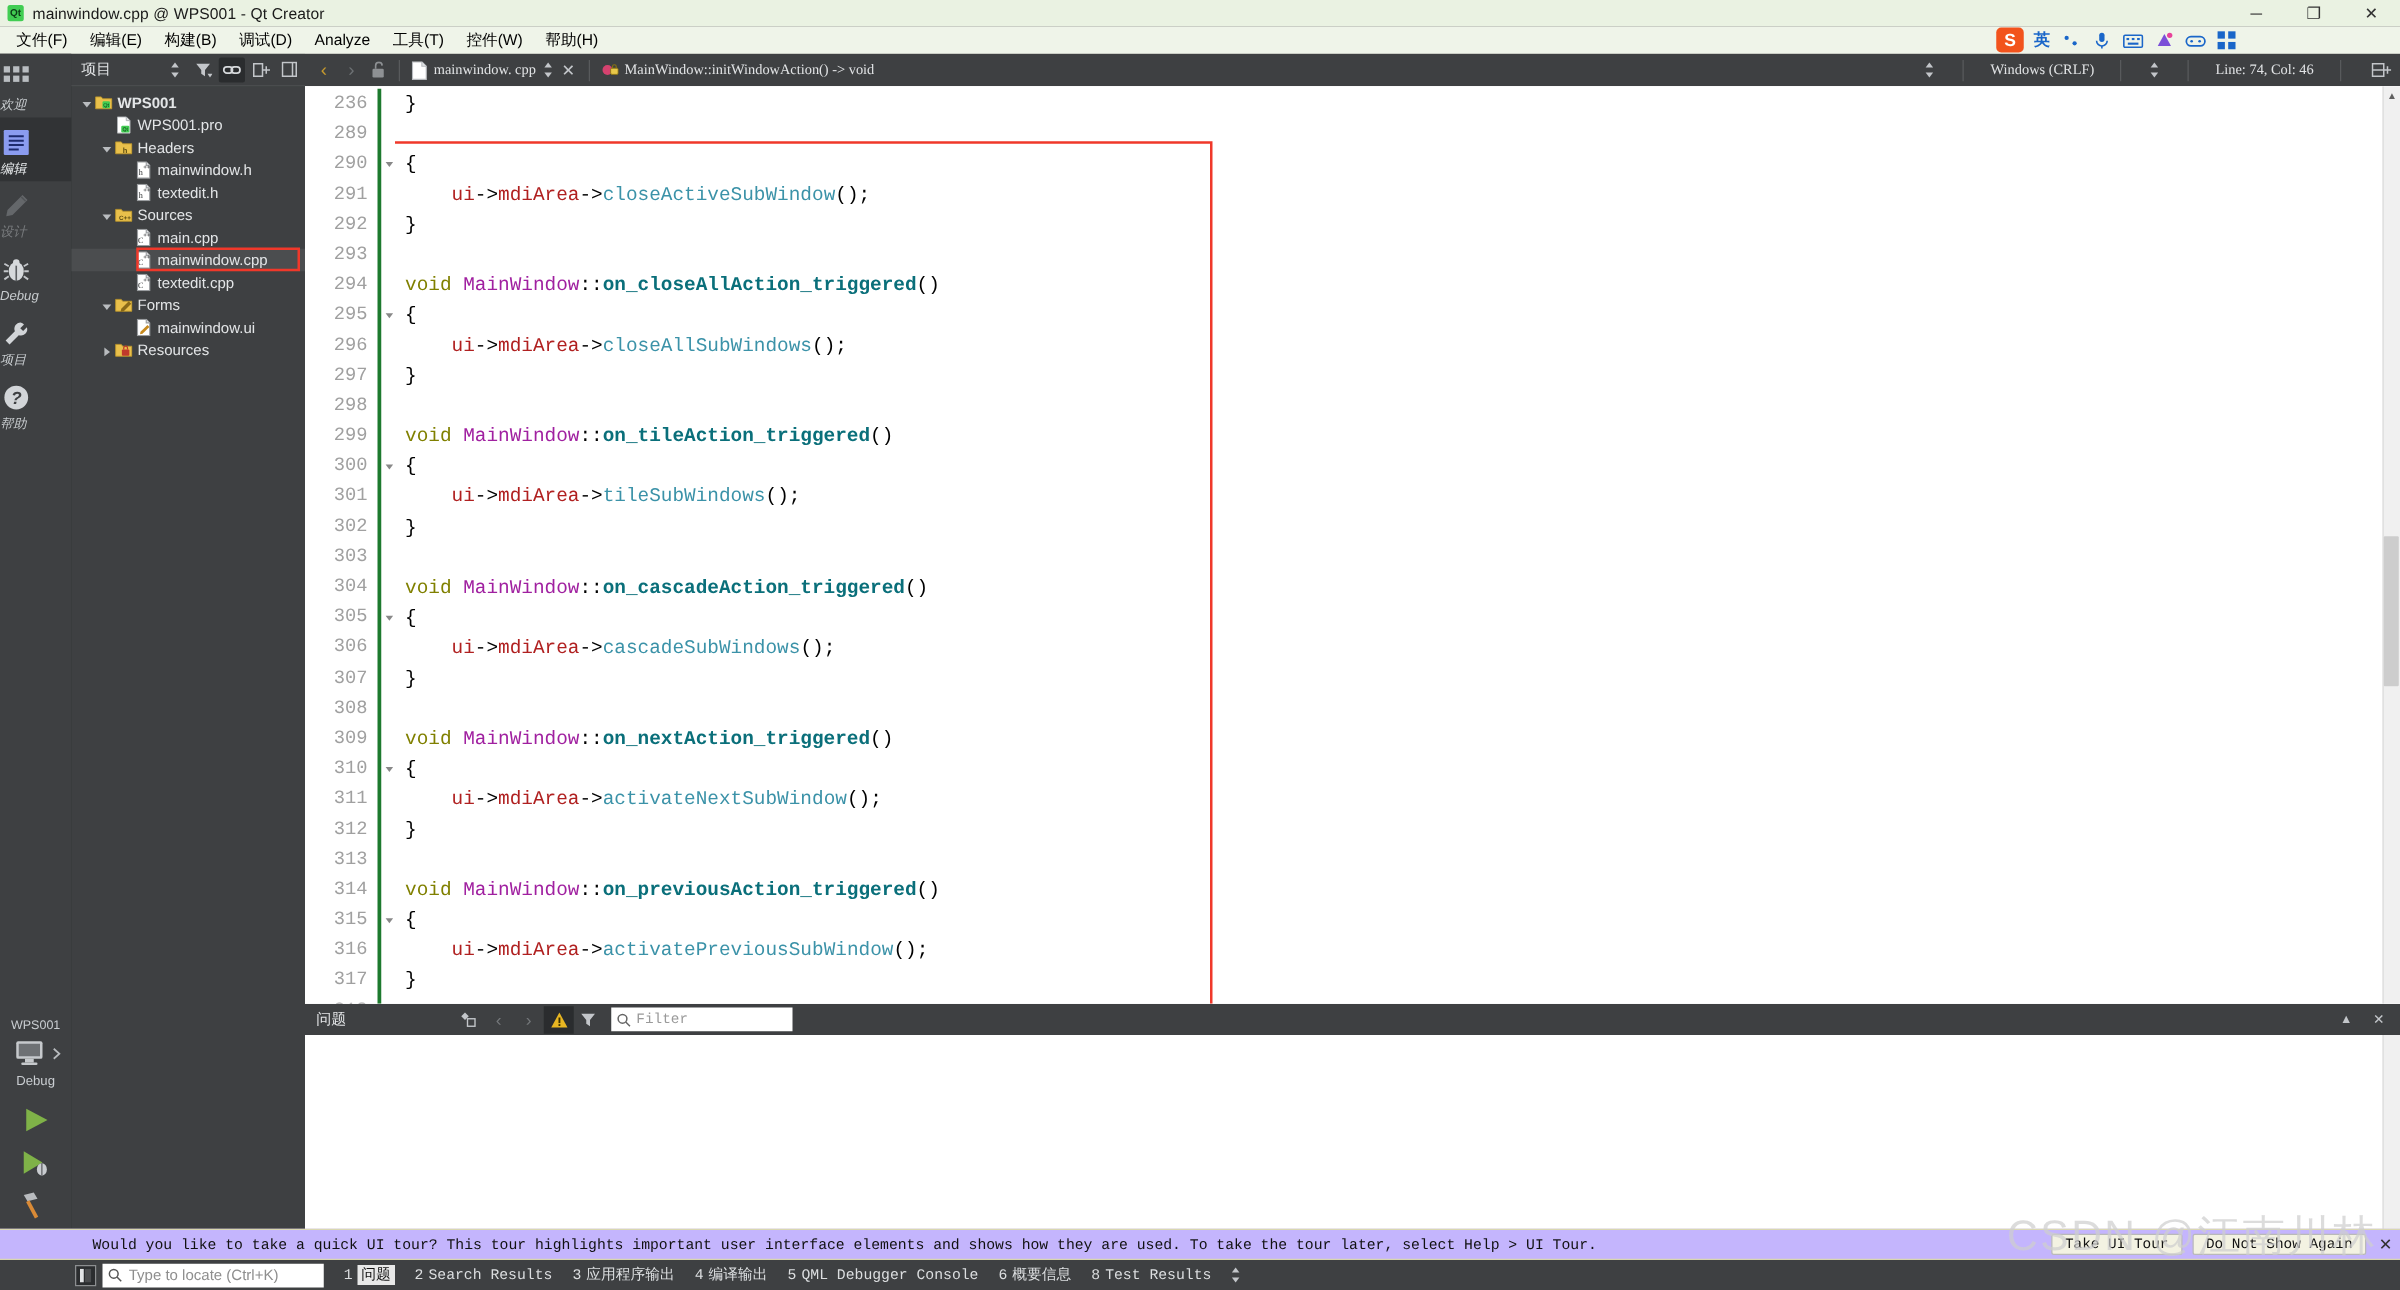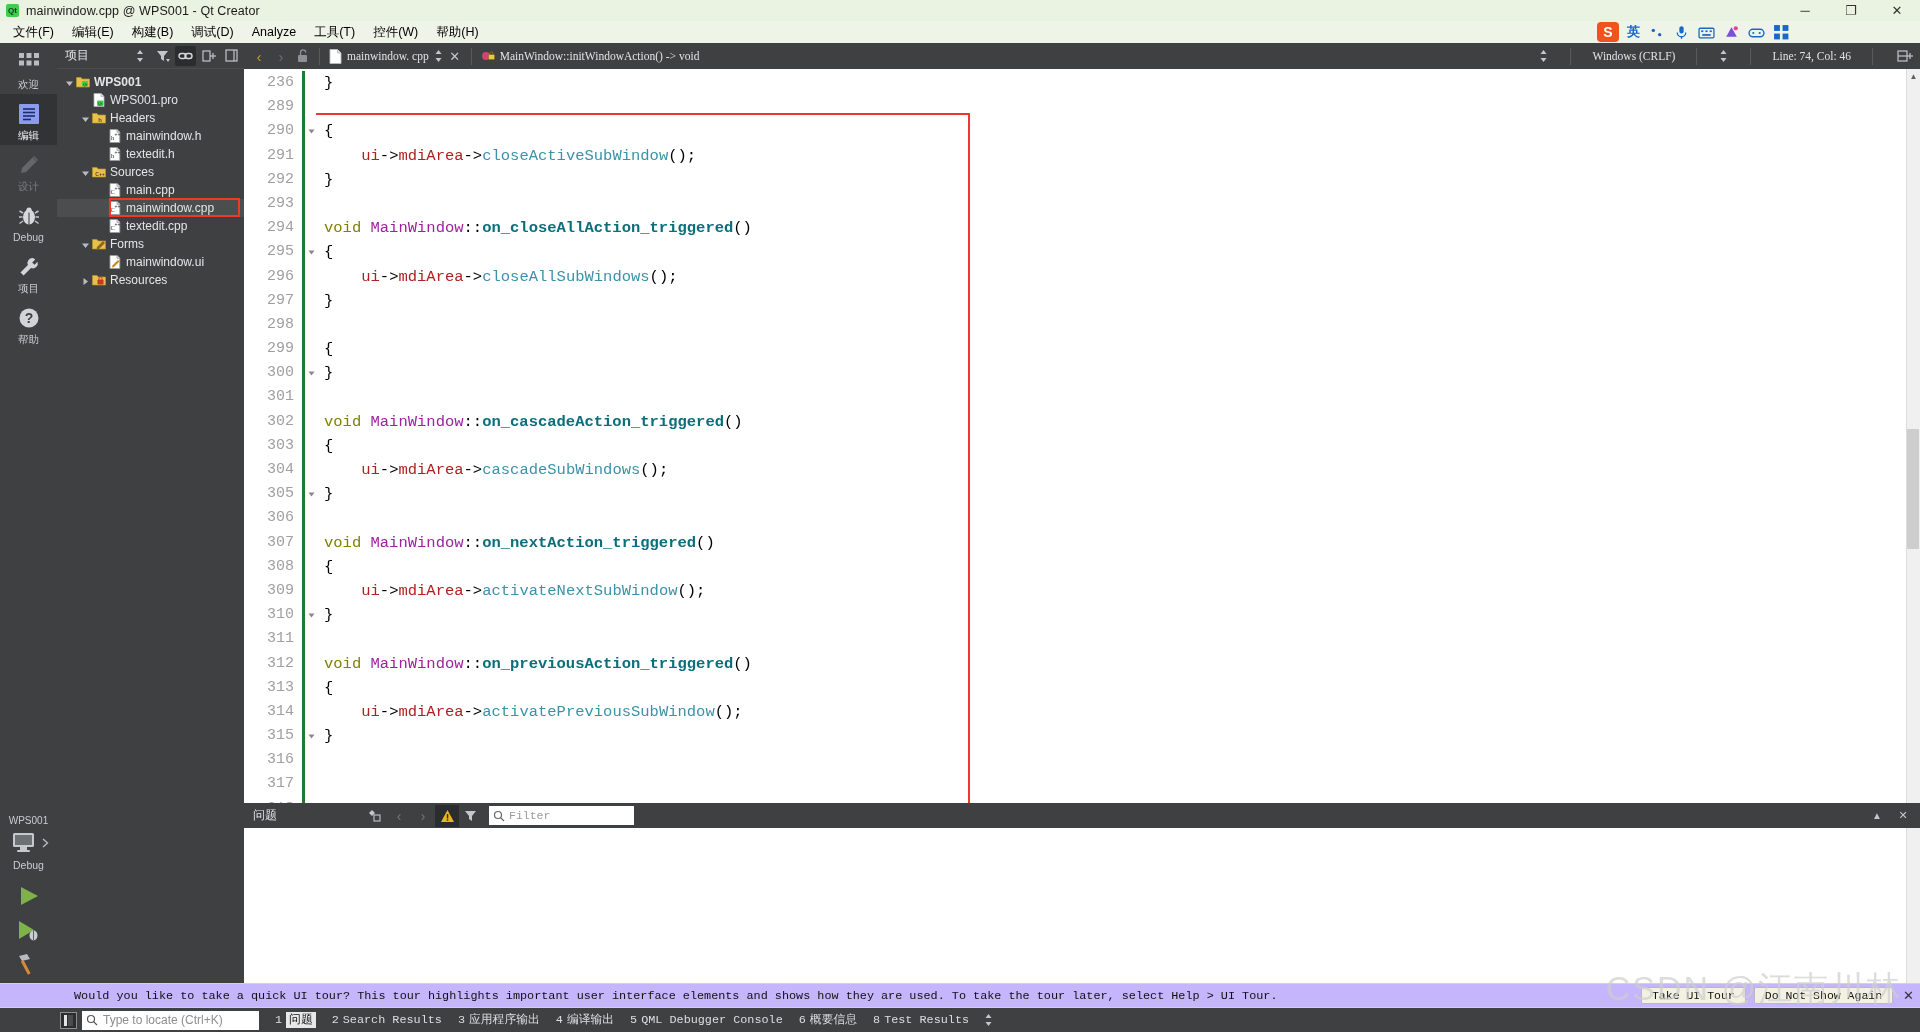--- a/index.html
+++ b/index.html
@@ -42,21 +42,21 @@
   
   #main { display:flex; height:calc(1032px - 21px - 22px - 25px - 24px); }
 
   
   #modebar {
     width:57px; background:#3e4042; display:flex; flex-direction:column;
     align-items:center; flex:none; position:relative;
   }
   .mode {
     width:57px; padding:7px 0 4px 0; display:flex; flex-direction:column;
-    align-items:center; gap:2px; color:#b8bcc0; font-size:10.5px;
+    gap:2px; color:#b8bcc0; font-size:10.5px;font-style:italic;
   }
   .mode.active { background:#313335; }
   .mode.disabled { opacity:0.42; }
   .mode .mlabel { font-size:10.5px; line-height:12px; color:#c6cacd; }
   .mode.active .mlabel { color:#eceff1; }
   .mode-ico { width:26px; height:26px; display:flex; align-items:center; justify-content:center; }
 
   #runbar {
     position:absolute; bottom:4px; left:0; width:57px;
     display:flex; flex-direction:column; align-items:center; gap:4px;
@@ -699,21 +699,23 @@
           <div class="cline">&nbsp;</div>
           <div class="cline"><span class="p">{</span></div>
           <div class="cline"><span class="p">    </span><span class="var">ui</span><span class="p">-&gt;</span><span class="var">mdiArea</span><span class="p">-&gt;</span><span class="mth">closeActiveSubWindow</span><span class="p">();</span></div>
           <div class="cline"><span class="p">}</span></div>
           <div class="cline">&nbsp;</div>
           <div class="cline"><span class="k">void </span><span class="cls">MainWindow</span><span class="p">::</span><span class="fn">on_closeAllAction_triggered</span><span class="p">()</span></div>
           <div class="cline"><span class="p">{</span></div>
           <div class="cline"><span class="p">    </span><span class="var">ui</span><span class="p">-&gt;</span><span class="var">mdiArea</span><span class="p">-&gt;</span><span class="mth">closeAllSubWindows</span><span class="p">();</span></div>
           <div class="cline"><span class="p">}</span></div>
           <div class="cline">&nbsp;</div>
+          <div class="cline"><span class="k">void </span><span class="cls">MainWindow</span><span class="p">::</span><span class="fn">on_tileAction_triggered</span><span class="p">()</span></div>
           <div class="cline"><span class="p">{</span></div>
+          <div class="cline"><span class="p">    </span><span class="var">ui</span><span class="p">-&gt;</span><span class="var">mdiArea</span><span class="p">-&gt;</span><span class="mth">tileSubWindows</span><span class="p">();</span></div>
           <div class="cline"><span class="p">}</span></div>
           <div class="cline">&nbsp;</div>
           <div class="cline"><span class="k">void </span><span class="cls">MainWindow</span><span class="p">::</span><span class="fn">on_cascadeAction_triggered</span><span class="p">()</span></div>
           <div class="cline"><span class="p">{</span></div>
           <div class="cline"><span class="p">    </span><span class="var">ui</span><span class="p">-&gt;</span><span class="var">mdiArea</span><span class="p">-&gt;</span><span class="mth">cascadeSubWindows</span><span class="p">();</span></div>
           <div class="cline"><span class="p">}</span></div>
           <div class="cline">&nbsp;</div>
           <div class="cline"><span class="k">void </span><span class="cls">MainWindow</span><span class="p">::</span><span class="fn">on_nextAction_triggered</span><span class="p">()</span></div>
           <div class="cline"><span class="p">{</span></div>
           <div class="cline"><span class="p">    </span><span class="var">ui</span><span class="p">-&gt;</span><span class="var">mdiArea</span><span class="p">-&gt;</span><span class="mth">activateNextSubWindow</span><span class="p">();</span></div>

